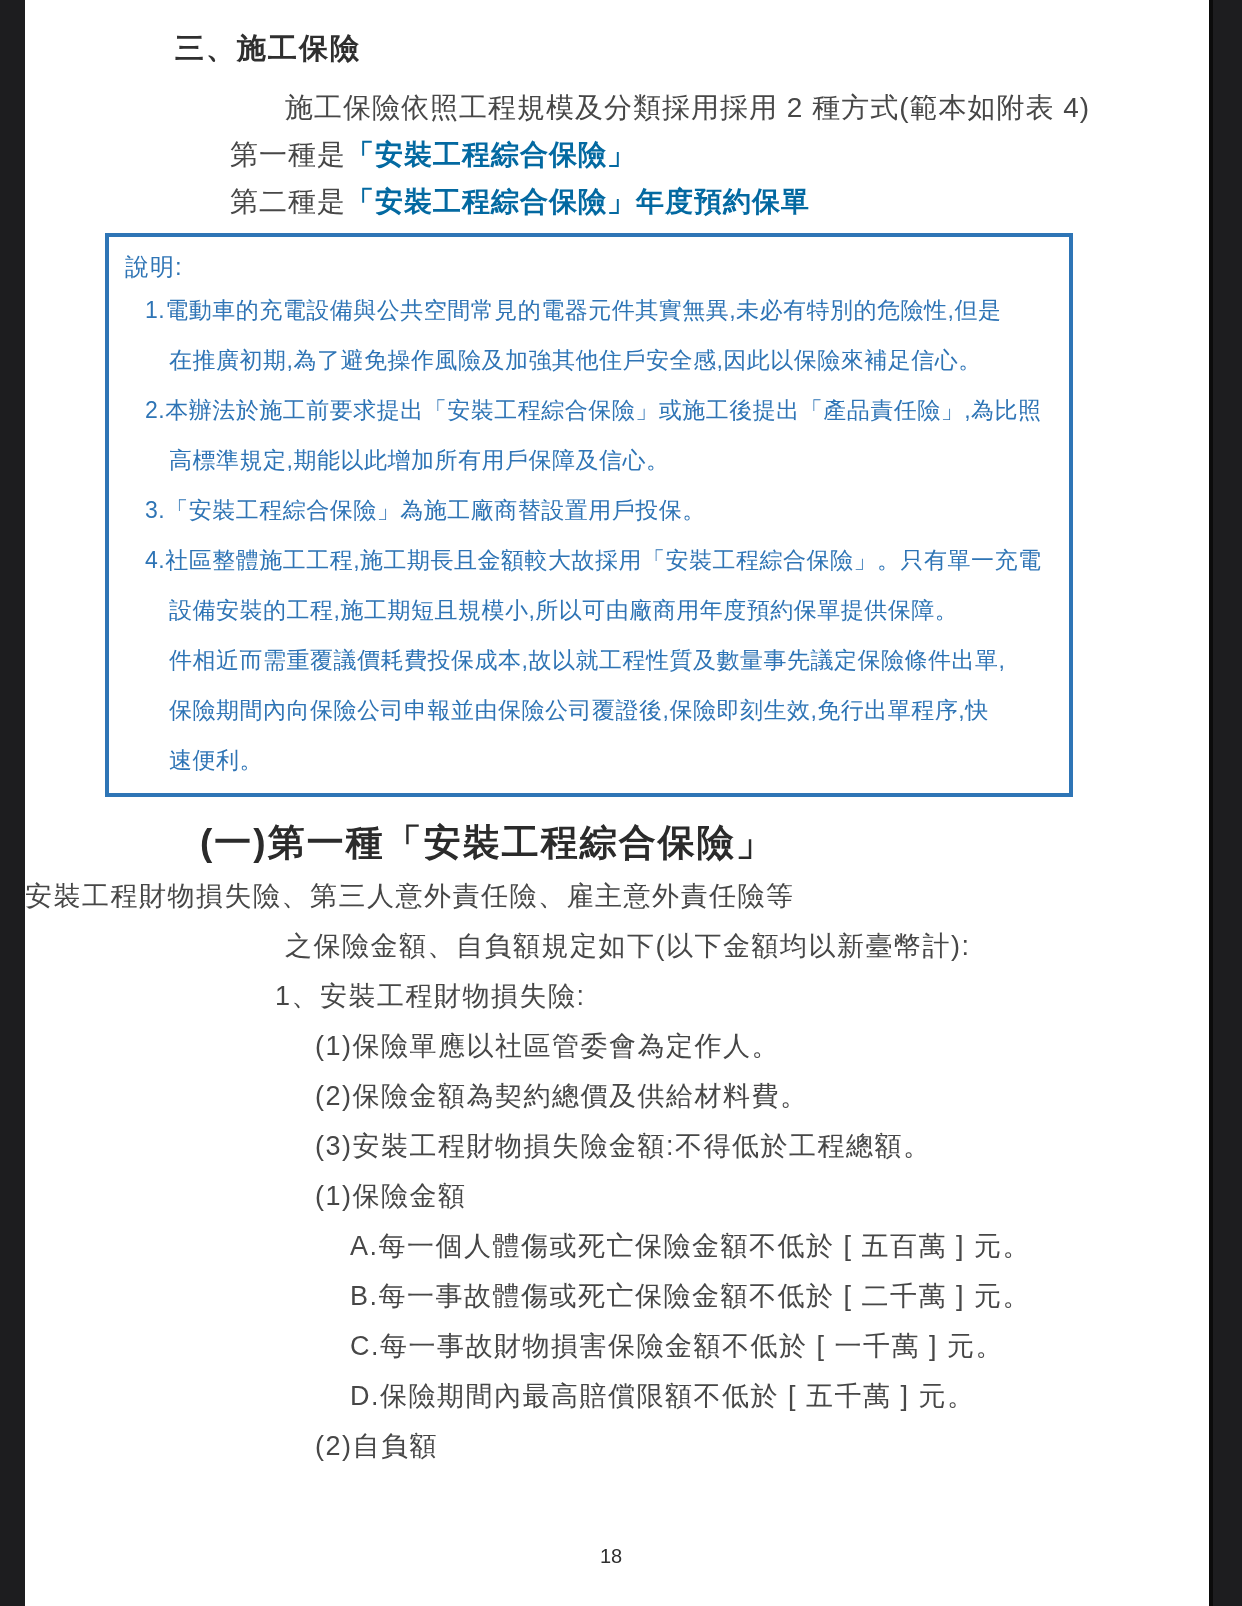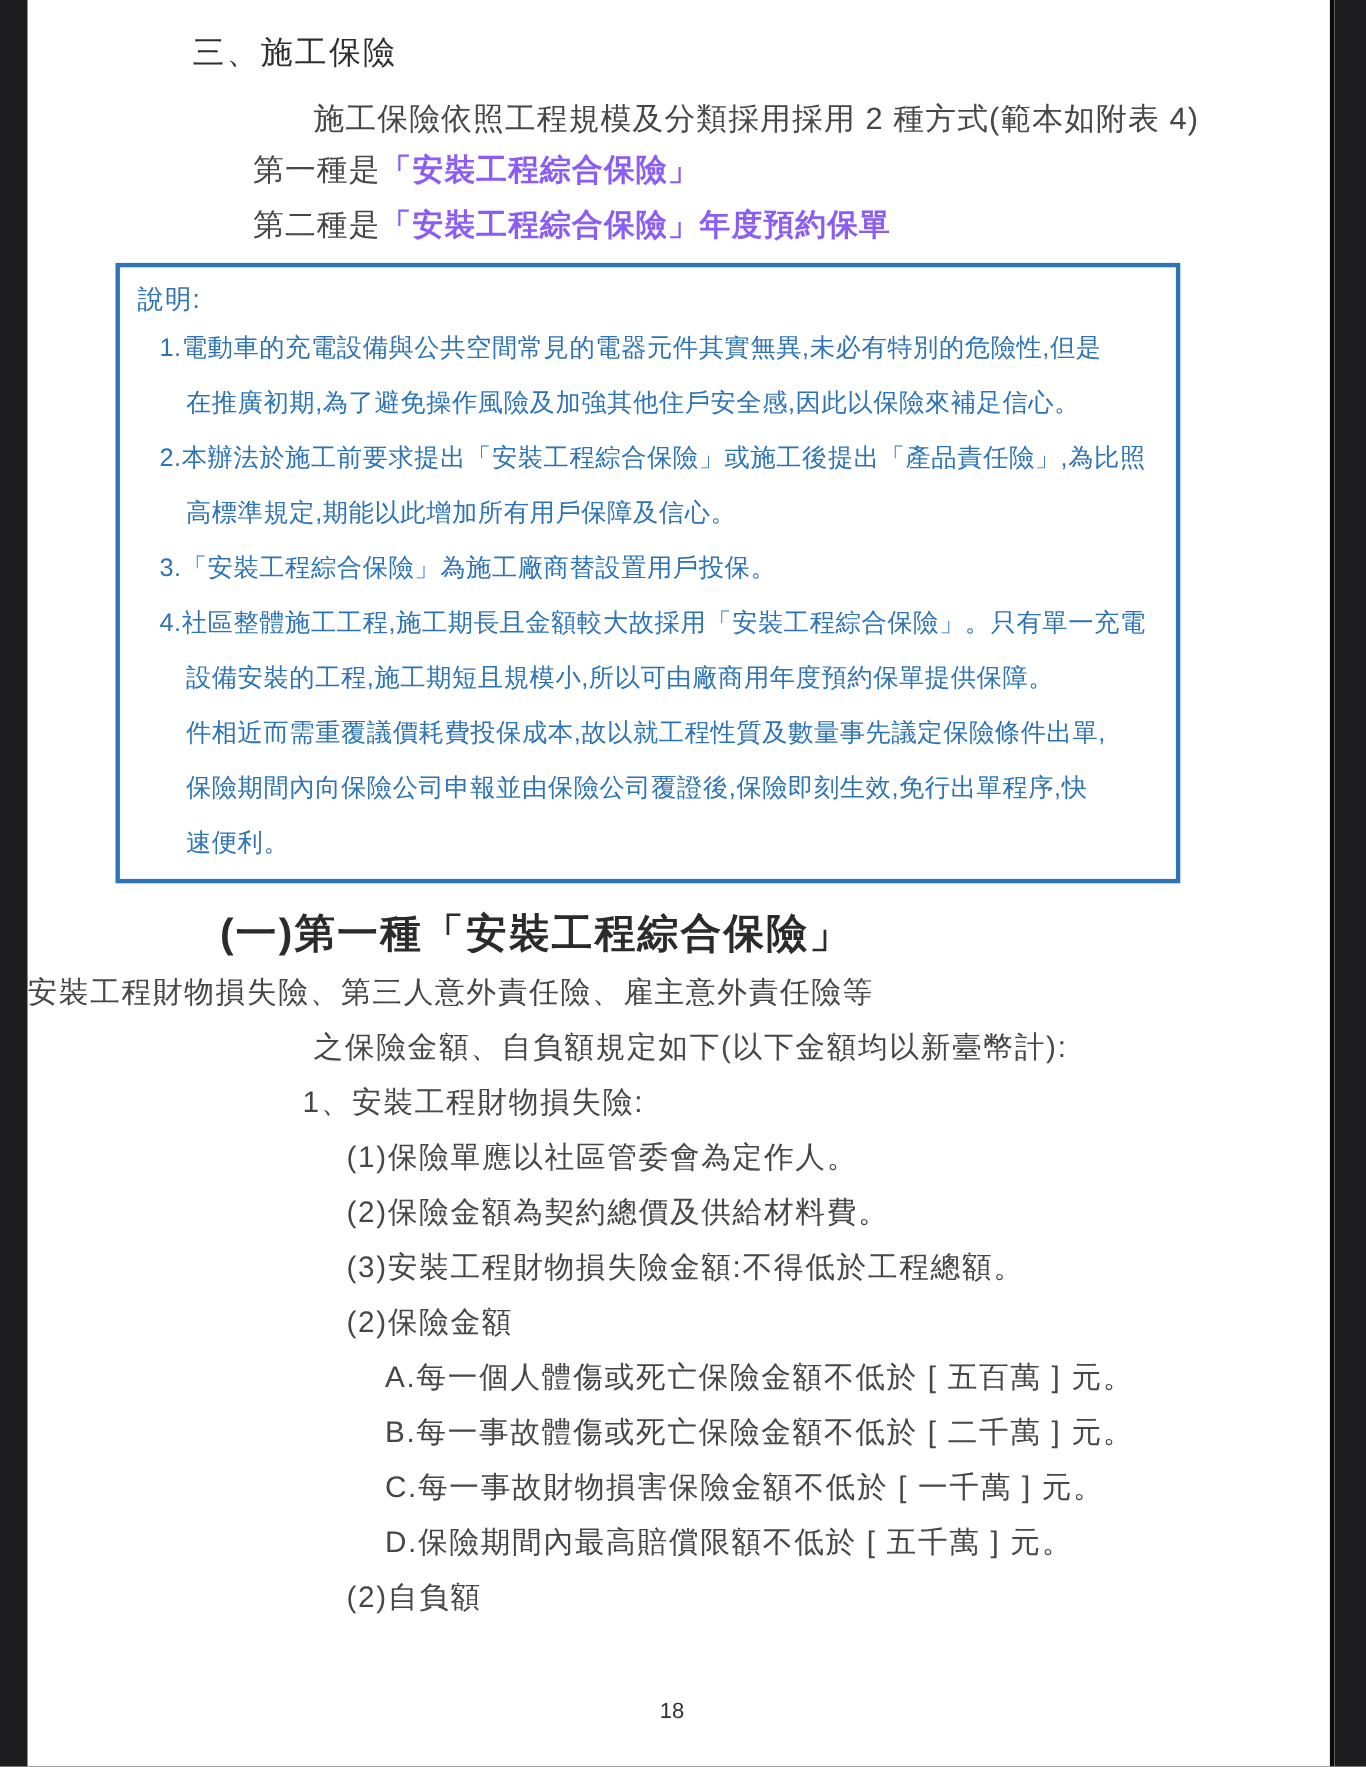--- a/index.html
+++ b/index.html
@@ -11,34 +11,34 @@
   }
   .page{
     position:absolute;left:25px;top:0;
     width:1188px;height:1606px;
     background:#ffffff;
     box-shadow:inset -4px 0 0 #0b0b0b;
   }
   .h1{
     margin:30px 0 0 150px;
     font-size:29px;line-height:36px;
-    font-weight:normal;color:#2f2f2f;letter-spacing:2px;
+    font-weight:bold;color:#2f2f2f;letter-spacing:2px;
     white-space:nowrap;
   }
   .intro{
     margin:24px 0 0 260px;
     font-size:28px;line-height:36px;
     color:#474747;letter-spacing:1px;white-space:nowrap;
   }
   .type-line{
     margin:11px 0 0 205px;
     font-size:28px;line-height:36px;
     color:#474747;letter-spacing:1px;white-space:nowrap;
   }
-  .type-line b{color:#8b5cf6;font-family:Liberation Mono, monospace;}
+  .type-line b{color:#0369a1;}
   .note-box{
     margin:13px 0 0 80px;
     width:968px;box-sizing:border-box;
     border:4px solid #2E75B6;
     padding:12px 14px 8px 16px;
     background:#ffffff;
   }
   .nb-label{
     font-size:24px;line-height:36px;
     color:#2E74B5;letter-spacing:1px;
@@ -99,21 +99,21 @@
 
   <div class="sec-heading">(一)第一種「安裝工程綜合保險」</div>
 
   <div class="body-wrap">
     <div class="body-line ind-a2">安裝工程財物損失險、第三人意外責任險、雇主意外責任險等</div>
     <div class="body-line ind-b">之保險金額、自負額規定如下(以下金額均以新臺幣計):</div>
     <div class="body-line ind-num">1、安裝工程財物損失險:</div>
     <div class="body-line ind-a">(1)保險單應以社區管委會為定作人。</div>
     <div class="body-line ind-a">(2)保險金額為契約總價及供給材料費。</div>
     <div class="body-line ind-a">(3)安裝工程財物損失險金額:不得低於工程總額。</div>
-    <div class="body-line ind-a">(2)保險金額</div>
+    <div class="body-line ind-a">(1)保險金額</div>
     <div class="body-line ind-c">A.每一個人體傷或死亡保險金額不低於 [ 五百萬 ] 元。</div>
     <div class="body-line ind-c">B.每一事故體傷或死亡保險金額不低於 [ 二千萬 ] 元。</div>
     <div class="body-line ind-c">C.每一事故財物損害保險金額不低於 [ 一千萬 ] 元。</div>
     <div class="body-line ind-c">D.保險期間內最高賠償限額不低於 [ 五千萬 ] 元。</div>
     <div class="body-line ind-a">(2)自負額</div>
   </div>
 
   <div class="page-number">18</div>
 
 </div>

